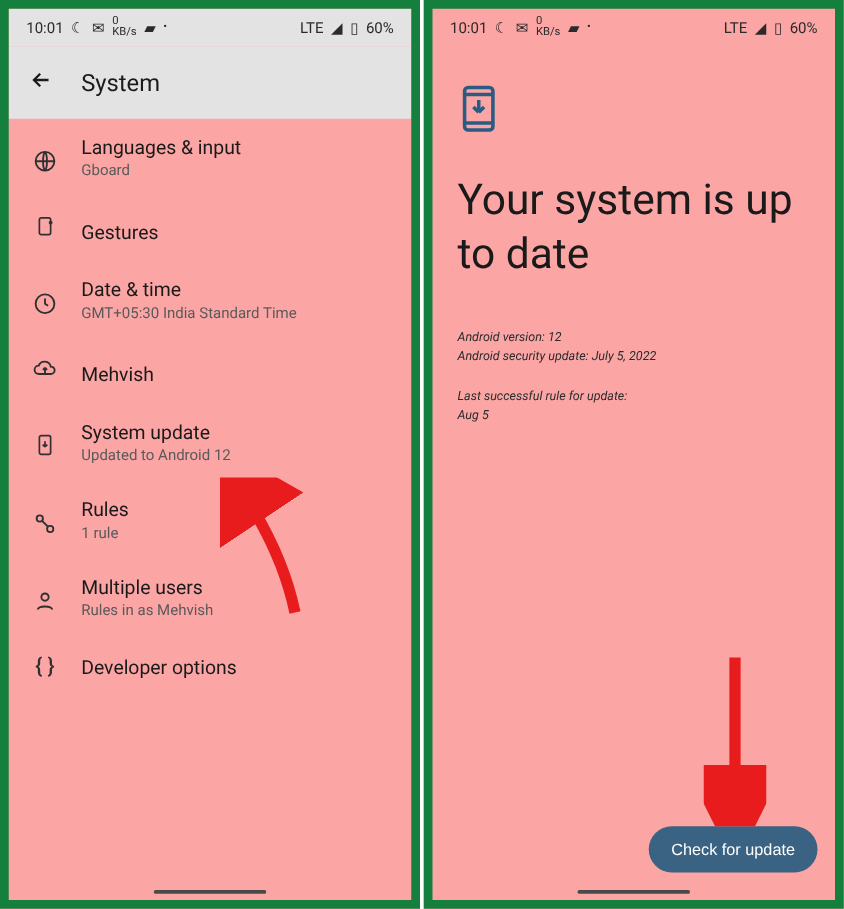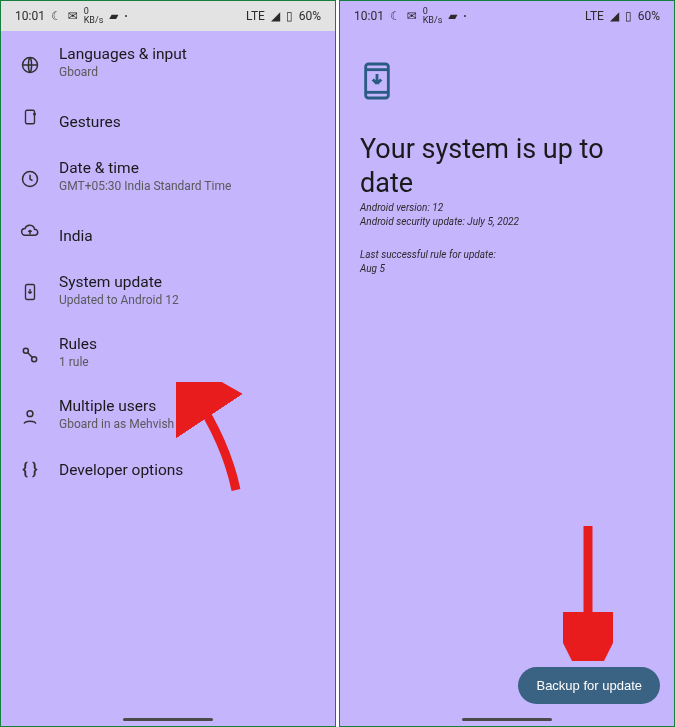--- a/index.html
+++ b/index.html
@@ -8,22 +8,22 @@
     background: #fff;
     width: 675px;
     height: 727px;
     display: flex;
     position: relative;
     overflow: hidden;
   }
   .phone {
     width: 336px;
     height: 727px;
-    background: #c4b5fd;
-    border: 1px solid #15803d;
+    background: #fca5a5;
+    border: 7px solid #15803d;
     position: relative;
     overflow: hidden;
     display: flex;
     flex-direction: column;
   }
   .phone + .phone { margin-left: 3px; }
 
   
   .statusbar {
     height: 30px;
@@ -81,23 +81,24 @@
   .phone2 .body {
     padding: 30px 20px 0 20px;
     flex: 1;
     position: relative;
   }
   .updateicon {
     color: #2a5b82;
     margin-bottom: 28px;
   }
   .bigtitle {
-    font-size: 27px;
+    font-size: 34px;
     color: #1a1a1a;
     line-height: 1.25;
+    margin-bottom: 40px;
   }
   .infoline {
     font-size: 10px;
     color: #2b2b2b;
     line-height: 1.45;
     font-style: italic;
   }
   .infoblock2 { margin-top: 18px; }
 
   .checkbtn {
@@ -153,20 +154,29 @@
       <span class="dot">•</span>
     </div>
     <div class="right">
       <span>LTE</span>
       <span>◢</span>
       <span>▯</span>
       <span>60%</span>
     </div>
   </div>
 
+  <div class="header1">
+    <span>
+      <svg width="20" height="20" viewBox="0 0 24 24" fill="none" stroke="#1b1b1b" stroke-width="2.2">
+          <path d="M19 12H5"></path>
+          <path d="M11 18l-6-6 6-6"></path>
+        </svg>
+    </span>
+    <span>System</span>
+  </div>
 
   <div class="list">
 
     <div class="row">
       <div class="iconcol">
           <span><svg width="20" height="20" viewBox="0 0 24 24" fill="none" stroke="#303030" stroke-width="1.8">
               <circle cx="12" cy="12" r="9"></circle>
               <path d="M3 12h18M12 3c2.5 3 2.5 15 0 18M12 3c-2.5 3-2.5 15 0 18"></path>
             </svg></span>
         </div>
@@ -202,21 +212,21 @@
     </div>
 
     <div class="row">
       <div class="iconcol">
           <span><svg width="22" height="20" viewBox="0 0 24 24" fill="none" stroke="#303030" stroke-width="1.8">
               <path d="M6 17a4 4 0 010-8 6 6 0 0111.5 1A3.5 3.5 0 0118 17H6z"></path>
               <path d="M12 16v-5m0 0l-2 2m2-2l2 2"></path>
             </svg></span>
         </div>
       <div class="textcol">
-        <div class="title">India</div>
+        <div class="title">Mehvish</div>
       </div>
     </div>
 
     <div class="row">
       <div class="iconcol">
           <span><svg width="18" height="22" viewBox="0 0 24 24" fill="none" stroke="#303030" stroke-width="1.8">
               <rect x="6" y="2" width="12" height="20" rx="2"></rect>
               <path d="M12 8v6m0 0l-2.5-2.5M12 14l2.5-2.5"></path>
             </svg></span>
         </div>
@@ -242,21 +252,21 @@
 
     <div class="row">
       <div class="iconcol">
           <span><svg width="20" height="20" viewBox="0 0 24 24" fill="none" stroke="#303030" stroke-width="1.8">
               <circle cx="12" cy="8" r="3.5"></circle>
               <path d="M5 20c1-4 13-4 14 0"></path>
             </svg></span>
         </div>
       <div class="textcol">
         <div class="title">Multiple users</div>
-        <div class="sub">Gboard in as Mehvish</div>
+        <div class="sub">Rules in as Mehvish</div>
       </div>
     </div>
 
     <div class="row">
       <div class="iconcol">
           <span style="font-size:17px;font-weight:500">{ }</span>
         </div>
       <div class="textcol">
         <div class="title">Developer options</div>
       </div>
@@ -299,21 +309,21 @@
     <div class="infoblock1">
       <div class="infoline">Android version: 12</div>
       <div class="infoline">Android security update: July 5, 2022</div>
     </div>
 
     <div class="infoblock2">
       <div class="infoline">Last successful rule for update:</div>
       <div class="infoline">Aug 5</div>
     </div>
 
-    <button class="checkbtn">Backup for update</button>
+    <button class="checkbtn">Check for update</button>
   </div>
   <div class="navhandle"></div>
 </div>
 
 <svg class="arrow1" width="80" height="115">
   <defs>
       <marker id="ah1" markerWidth="9" markerHeight="9" refX="3" refY="4.5" orient="auto">
         <polygon points="0,0 9,4.5 0,9" fill="#e81c1c"></polygon>
       </marker>
     </defs>

